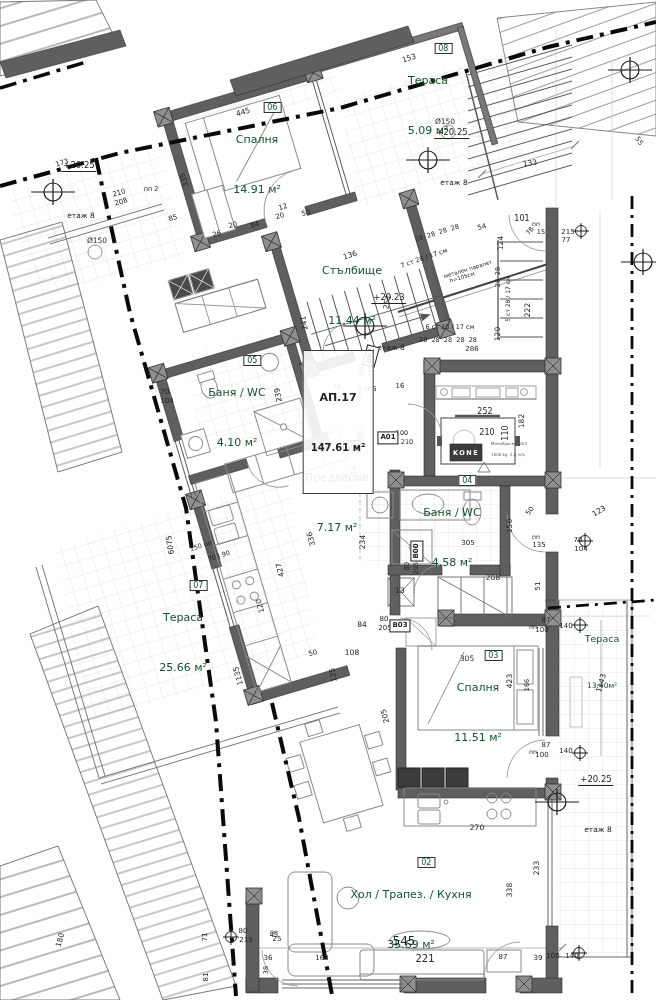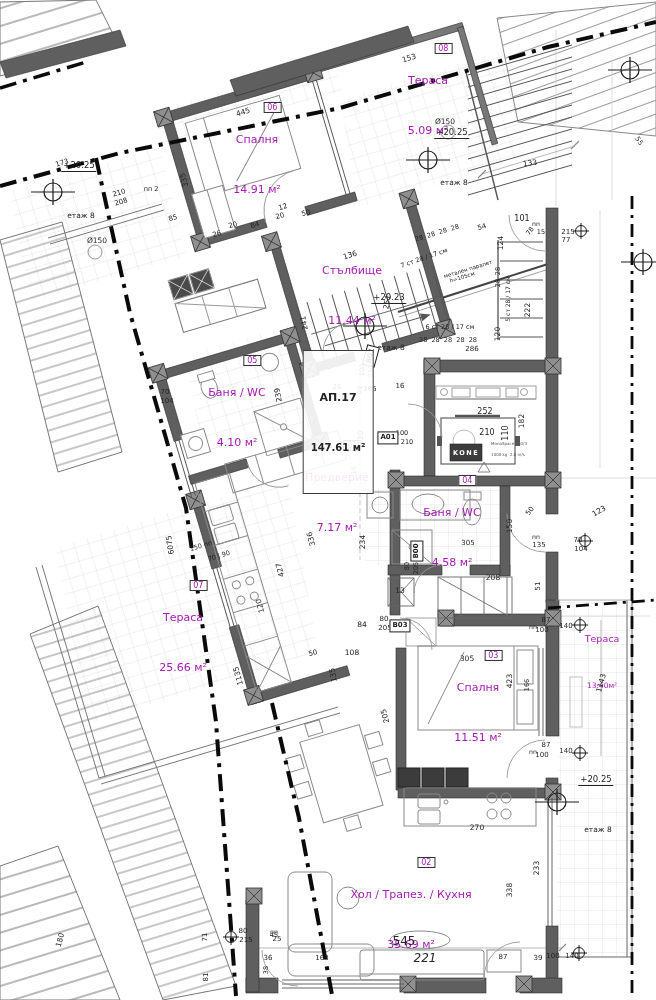--- a/index.html
+++ b/index.html
@@ -3,21 +3,21 @@
 <meta charset="utf-8">
 <title>Floor Plan</title>
 <style>
   html,body{margin:0;padding:0;background:#fff;}
   .stage{position:relative;width:656px;height:1000px;background:#ffffff;overflow:hidden;
          font-family:"DejaVu Sans",sans-serif;}
   .stage svg{position:absolute;left:0;top:0;}
   .layer{position:absolute;left:0;top:0;width:656px;height:1000px;pointer-events:none;}
   .lbl{position:absolute;white-space:pre;color:#232323;transform:translate(-50%,-50%);}
   .dim{font-size:7.5px;letter-spacing:0;}
-  .room{text-align:center;line-height:1.18;color:#a21caf;}
+  .room{text-align:center;line-height:1.18;color:#14532d;}
   .room .num{display:inline-block;border:1px solid #2e2e2e;padding:0 3px;font-size:8px;
              background:#fff;margin-bottom:1px;}
   .room .nm{display:block;font-size:11px;}
   .room .ar{display:block;font-size:11px;}
   .room.small .nm{font-size:9.5px;}
   .room.small .ar{font-size:7.5px;}
   .apt{border:1px solid #3a3a3a;background:rgba(255,255,255,.9);padding:2px 7px;text-align:center;}
   .apt .c{display:block;font-size:11px;font-weight:bold;}
   .apt .a{display:block;font-size:10px;font-weight:bold;}
   .elev{text-align:right;transform:translate(-50%,-50%);}
@@ -514,21 +514,21 @@
       <span class="lbl dim" style="left: 533px; top: 751px; transform: translate(-50%, -50%); font-size: 6px;">пп</span>
       <span class="lbl dim" style="left: 542px; top: 755px; transform: translate(-50%, -50%); font-size: 7px;">100</span>
       <span class="lbl dim" style="left: 566px; top: 751px; transform: translate(-50%, -50%); font-size: 7px;">140</span>
       <span class="lbl dim" style="left: 601px; top: 683px; transform: translate(-50%, -50%) rotate(-75deg);">1143</span>
       <span class="lbl dim" style="left: 385px; top: 716px; transform: translate(-50%, -50%) rotate(-105deg);">205</span>
       <span class="lbl dim" style="left: 238px; top: 676px; transform: translate(-50%, -50%) rotate(-105deg);">1135</span>
       <span class="lbl dim" style="left: 536px; top: 868px; transform: translate(-50%, -50%) rotate(-90deg);">233</span>
       <span class="lbl dim" style="left: 477px; top: 827px; transform: translate(-50%, -50%);">270</span>
       <span class="lbl dim" style="left: 509px; top: 890px; transform: translate(-50%, -50%) rotate(-90deg);">338</span>
       <span class="lbl dim" style="left: 404px; top: 941px; transform: translate(-50%, -50%); font-size: 12px;">545</span>
-      <span class="lbl dim" style="left: 425px; top: 958px; transform: translate(-50%, -50%); font-size: 12px; font-style: italic;">221</span>
+      <span class="lbl dim" style="left: 425px; top: 958px; transform: translate(-50%, -50%); font-size: 10px;">221</span>
       <span class="lbl dim" style="left: 503px; top: 957px; transform: translate(-50%, -50%); font-size: 7px;">87</span>
       <span class="lbl dim" style="left: 538px; top: 958px; transform: translate(-50%, -50%); font-size: 7px;">39</span>
       <span class="lbl dim" style="left: 553px; top: 956px; transform: translate(-50%, -50%); font-size: 7px;">100</span>
       <span class="lbl dim" style="left: 572px; top: 956px; transform: translate(-50%, -50%); font-size: 7px;">140</span>
       <span class="lbl dim" style="left: 243px; top: 931px; transform: translate(-50%, -50%); font-size: 7px;">80</span>
       <span class="lbl dim" style="left: 246px; top: 940px; transform: translate(-50%, -50%); font-size: 7px;">215</span>
       <span class="lbl dim" style="left: 274px; top: 931px; transform: translate(-50%, -50%); font-size: 6px;">пп</span>
       <span class="lbl dim" style="left: 277px; top: 939px; transform: translate(-50%, -50%); font-size: 7px;">25</span>
       <span class="lbl dim" style="left: 274px; top: 935px; transform: translate(-50%, -50%); font-size: 6.5px;">45</span>
       <span class="lbl dim" style="left: 268px; top: 958px; transform: translate(-50%, -50%); font-size: 7px;">36</span>

